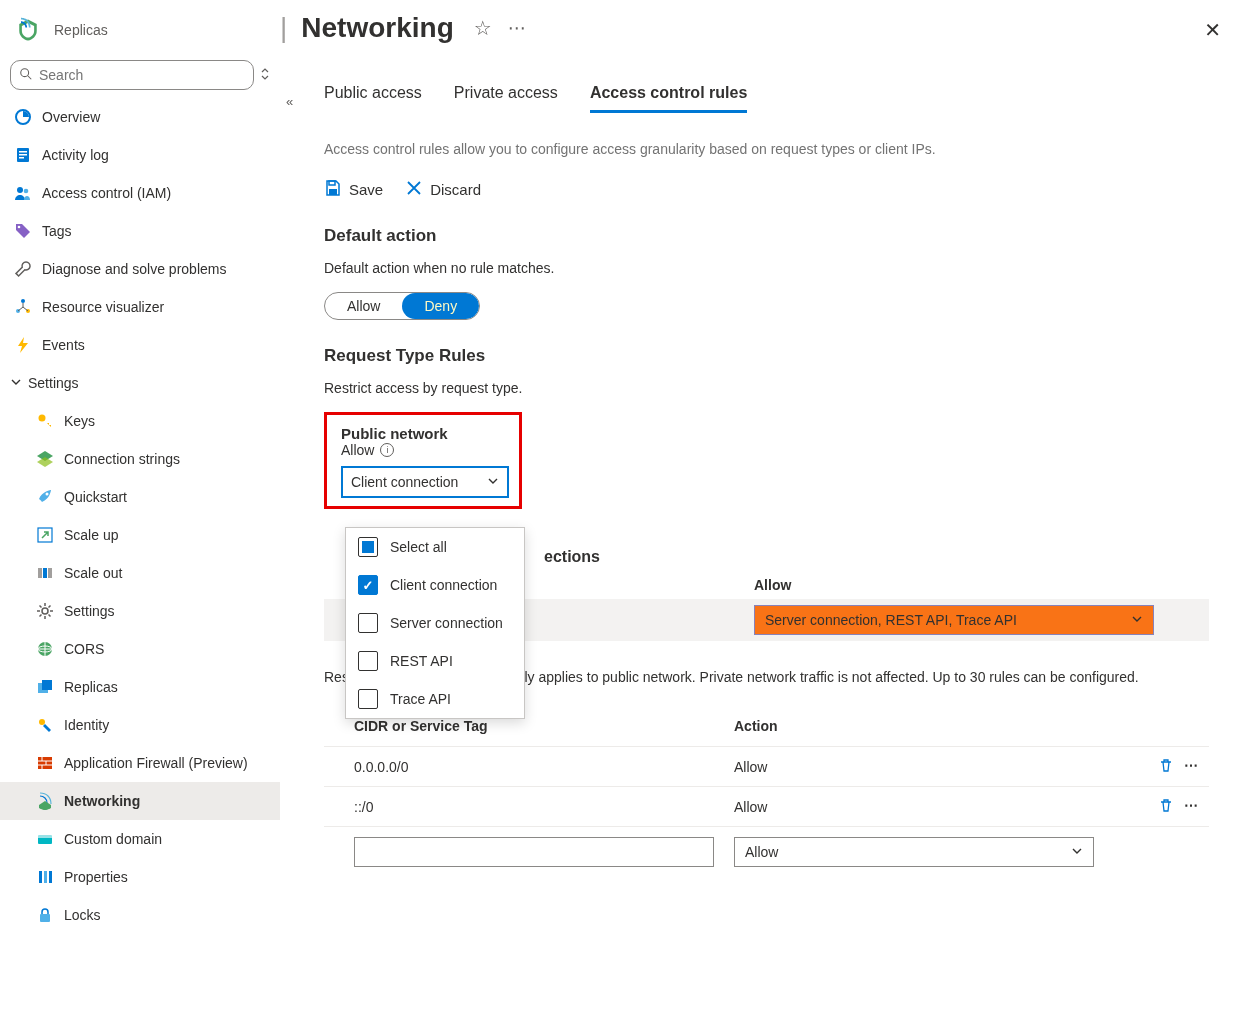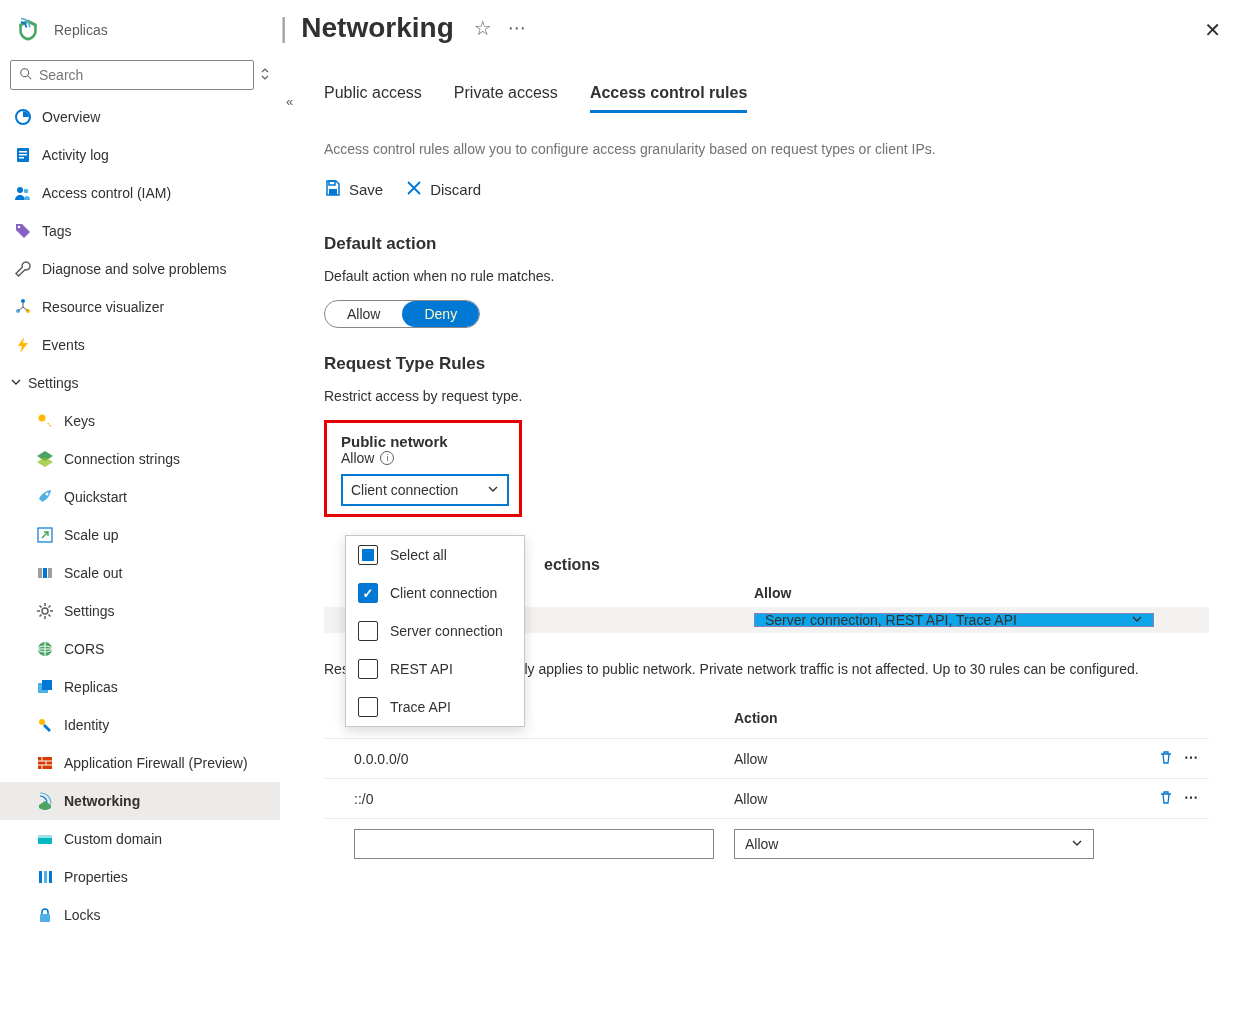--- a/index.html
+++ b/index.html
@@ -6,21 +6,21 @@
   body { font-family: "Segoe UI", Arial, sans-serif; font-size: 14px; color: #323130; background: #fff; width: 1239px; height: 1027px; overflow: hidden; position: relative; }
   
   .root { display: flex; height: 100%; }
   
   
   .sidebar { width: 280px; border-right: none; display: flex; flex-direction: column; }
   .brand { display: flex; align-items: center; padding: 16px 16px 16px 14px; gap: 12px; }
   .brand-icon { width: 28px; height: 28px; }
   .brand-label { font-size: 14px; color: #605e5c; }
   .search-row { display: flex; align-items: center; padding: 0 10px 8px 10px; gap: 6px; }
-  .search-box { flex: 1; display: flex; align-items: center; border: 1px solid #8a8886; border-radius: 2px; padding: 4px 8px; gap: 6px; height: 30px; }
+  .search-box { flex: 1; display: flex; align-items: center; border: 1px solid #8a8886; border-radius: 10px; padding: 4px 8px; gap: 6px; height: 30px; }
   .search-box input { border: none; outline: none; flex: 1; font-size: 14px; color: #605e5c; background: transparent; }
   .expand-icn { color: #605e5c; font-size: 12px; cursor: pointer; }
   .nav-scroll { flex: 1; overflow-y: auto; position: relative; }
   .nav-scroll::-webkit-scrollbar { width: 16px; }
   .nav-scroll::-webkit-scrollbar-thumb { background: #c8c6c4; }
   .nav-scroll::-webkit-scrollbar-track { background: #f3f2f1; }
   .nav-item { display: flex; align-items: center; padding: 8px 14px; gap: 10px; cursor: pointer; min-height: 38px; }
   .nav-item.active { background: #edebe9; font-weight: 600; }
   .nav-sub { padding-left: 36px; }
   .nav-icon { width: 18px; height: 18px; display: inline-flex; align-items: center; justify-content: center; flex-shrink: 0; }
@@ -40,21 +40,21 @@
   .close-btn { position: absolute; right: 18px; top: 18px; font-size: 20px; color: #323130; cursor: pointer; }
   
   .content { padding: 0 30px 0 44px; overflow-y: auto; flex: 1; }
   
   .tabs { display: flex; gap: 32px; border-bottom: none; margin-top: 28px; margin-bottom: 28px; }
   .tab { font-size: 16px; padding-bottom: 8px; cursor: pointer; color: #323130; }
   .tab.active { font-weight: 600; border-bottom: 3px solid #0078d4; }
   
   .desc { font-size: 14px; color: #737373; margin-bottom: 22px; }
   
-  .cmdbar { display: flex; gap: 22px; margin-bottom: 34px; }
+  .cmdbar { display: flex; gap: 22px; margin-bottom: 26px; }
   .cmd { display: flex; align-items: center; gap: 7px; cursor: pointer; font-size: 15px; }
   .cmd svg { width: 18px; height: 18px; }
   
   h2.section { font-size: 17px; font-weight: 600; margin-bottom: 14px; }
   .sub { font-size: 14px; margin-bottom: 16px; }
   
   .pill-toggle { display: inline-flex; border: 1px solid #8a8886; border-radius: 18px; overflow: hidden; height: 28px; margin-bottom: 26px; }
   .pill-opt { padding: 3px 22px; font-size: 14px; cursor: pointer; display:flex; align-items:center; }
   .pill-opt.sel { background: #0078d4; color: #fef9c3; border-radius: 18px; }
   
@@ -74,21 +74,21 @@
   .chk.ck::after { content:"✓"; color:#fff; font-size:13px; font-weight:bold; }
   
   .peek-text { position:absolute; left: 220px; top: 136px; font-size:16px; font-weight:600; }
   
   .col-head-row { display:flex; margin-top: 62px; }
   .col-head-row .c1 { width: 430px; }
   .col-head { font-weight:600; font-size:14px; padding: 6px 0; }
   
   .grey-row { background:#f3f2f1; display:flex; padding: 6px 0; }
   .grey-row .c1 { width: 430px; }
-  .select-wide { border:1px solid #8882b9; height:14px; width:400px; display:flex; align-items:center; justify-content:space-between; padding:0 10px; font-size:14px; background:#0ea5e9; cursor:pointer;text-align:right; }
+  .select-wide { border:1px solid #8882b9; height:30px; width:400px; display:flex; align-items:center; justify-content:space-between; padding:0 10px; font-size:14px; background:#f97316; cursor:pointer;text-align:right; }
   
   .iprules-desc { margin-top: 26px; margin-bottom: 22px; font-size:14px; line-height:1.5; }
   
   .iptable-head { display:flex; padding: 8px 0 12px 30px; }
   .iptable-head .tc1 { width: 380px; font-weight:600; }
   .iptable-head .tc2 { flex:1; font-weight:600; }
   .iprow { display:flex; align-items:center; padding: 10px 0 10px 30px; border-top:1px solid #edebe9; }
   .iprow .tc1 { width: 380px; }
   .iprow .tc2 { flex:1; }
   .iprow .tc3 { width: 70px; display:flex; gap:10px; justify-content:flex-end; padding-right:10px; }

